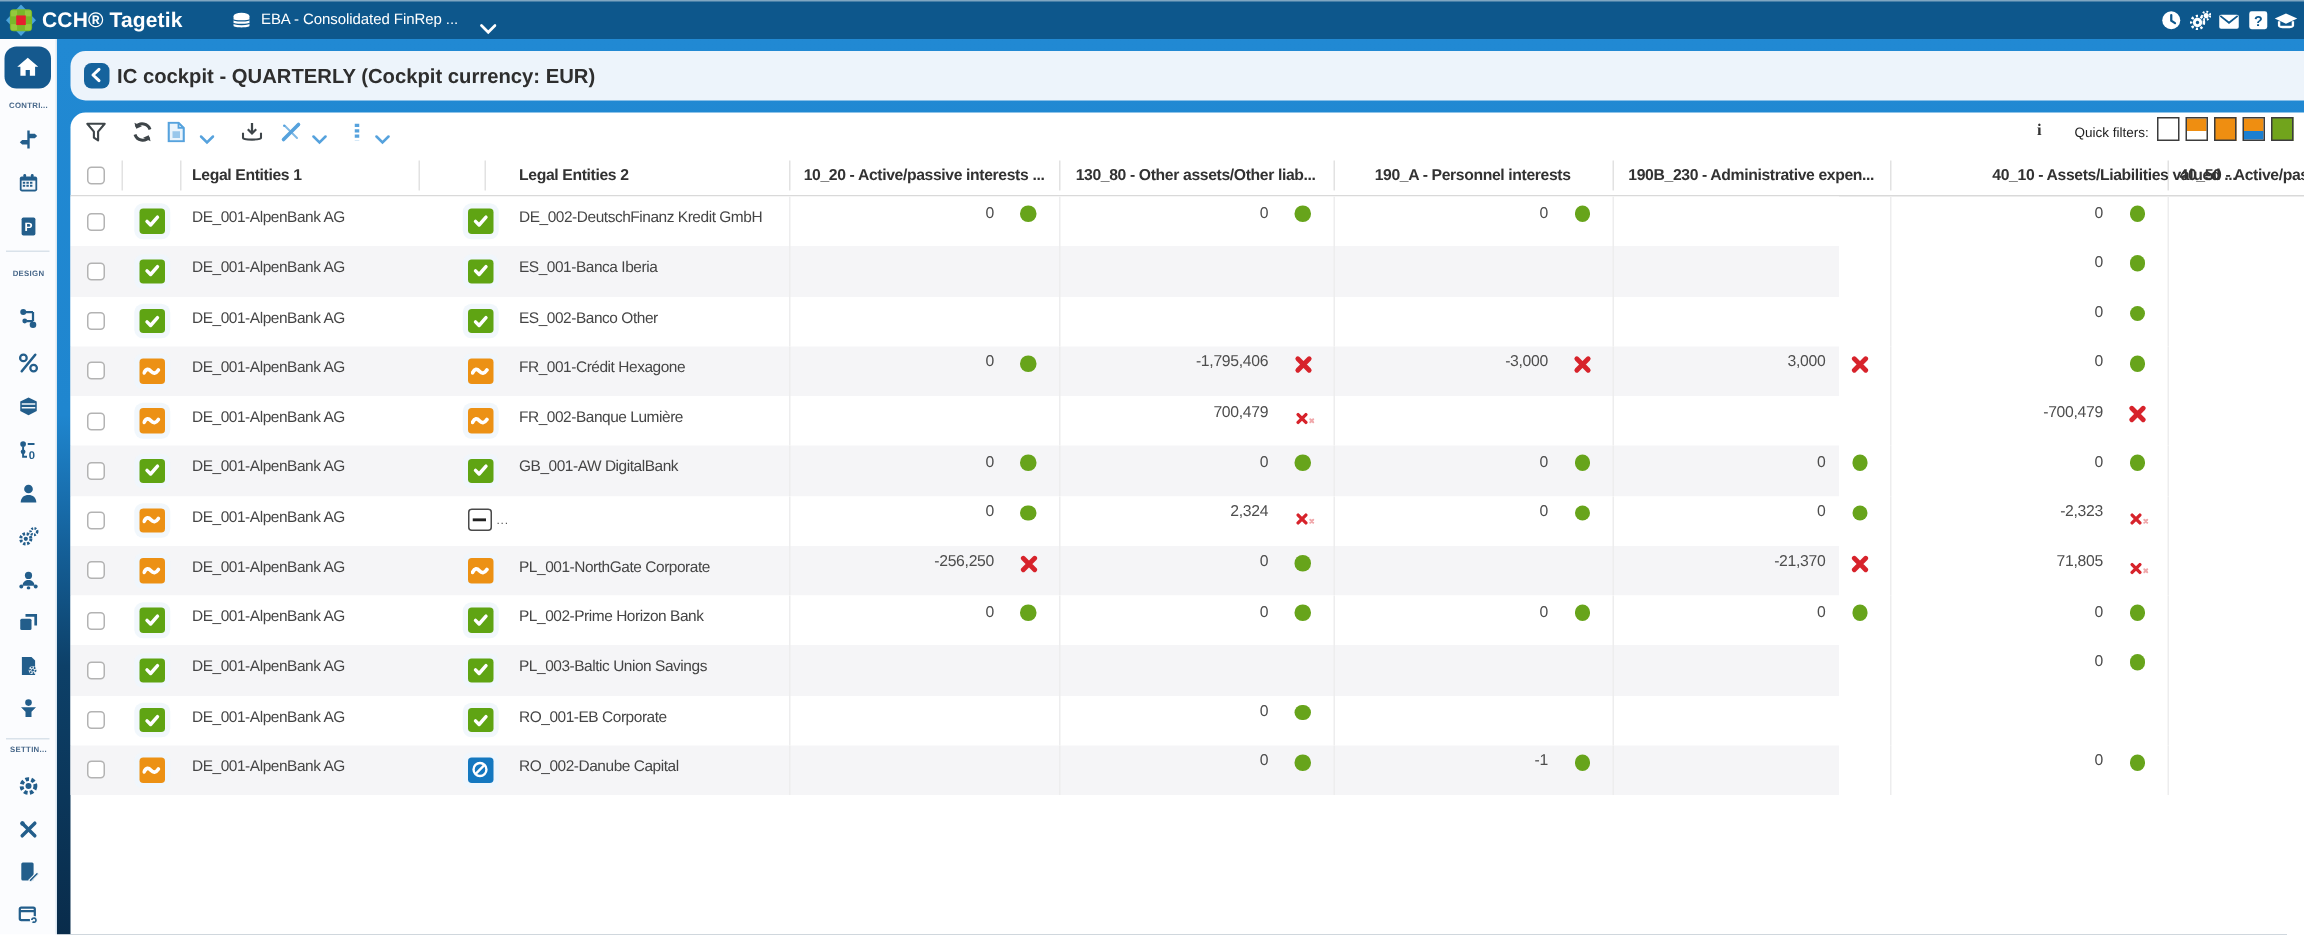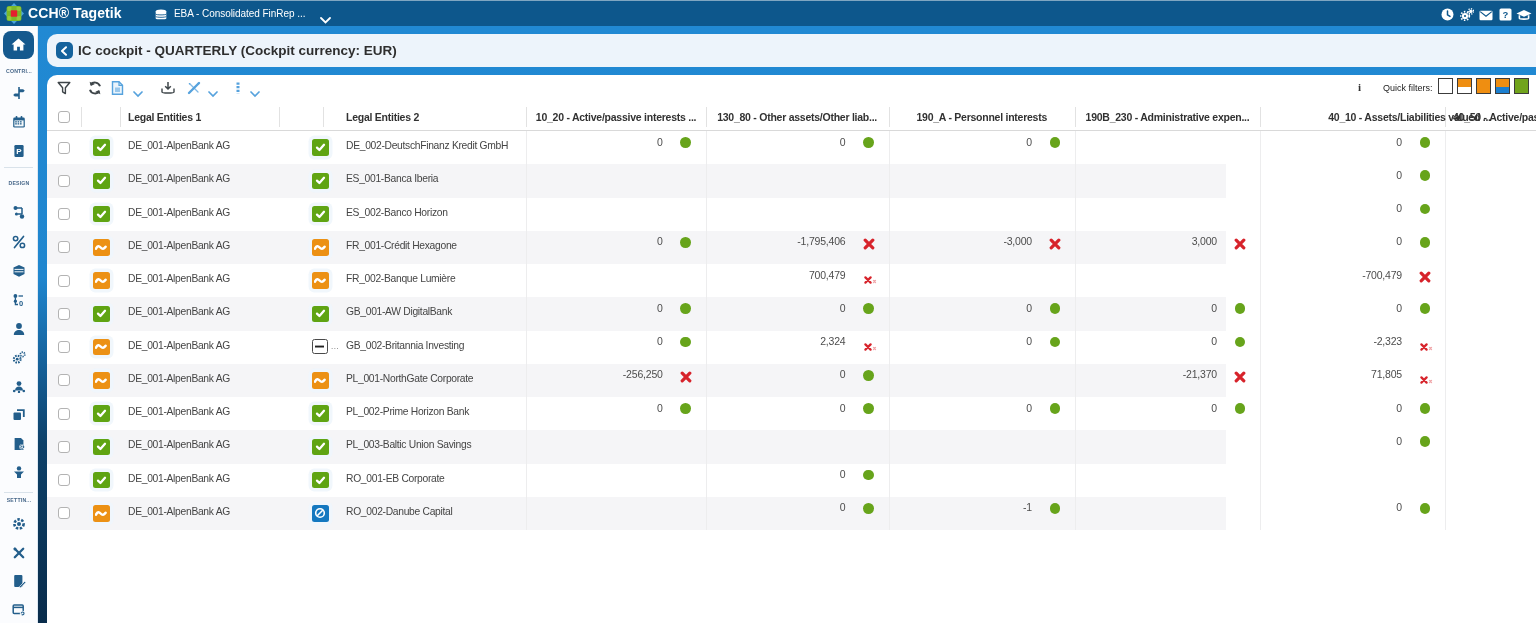--- a/index.html
+++ b/index.html
@@ -339,21 +339,21 @@
         <svg width="11" height="11" viewBox="0 0 11 11" style="">
           <path d="M2 5.6 L4.4 8 L9 2.8" stroke="#fff" stroke-width="2.3" fill="none" stroke-linecap="round" stroke-linejoin="round"></path>
         </svg>
       </span>
       <span class="ent e1">DE_001-AlpenBank AG</span>
       <span class="st s2 stg">
         <svg width="11" height="11" viewBox="0 0 11 11" style="">
           <path d="M2 5.6 L4.4 8 L9 2.8" stroke="#fff" stroke-width="2.3" fill="none" stroke-linecap="round" stroke-linejoin="round"></path>
         </svg>
       </span>
-      <span class="ent e2">ES_002-Banco Horizon</span>
+      <span class="ent e2">ES_002-Banco Other</span>
       <span class="num" style="left:1265.0px">0</span>
       <span class="dot" style="left:1372.6px"></span>
     </div>
     <div class="row reven" style="top:156.25px">
       <span class="vline" style="left:479.4px"></span>
       <span class="vline" style="left:658.7px"></span>
       <span class="vline" style="left:841.5px"></span>
       <span class="vline" style="left:1028.0px"></span>
       <span class="vline" style="left:1213.0px"></span>
       <span class="vline" style="left:1398.0px"></span>
@@ -461,21 +461,20 @@
           <path d="M1 4.6 C2.5 1.6 4 1.8 5.6 3.5 C7.2 5.2 8.8 5.4 10.6 2.7" stroke="#fff" stroke-width="2.5" fill="none" stroke-linecap="round"></path>
         </svg>
       </span>
       <span class="ent e1">DE_001-AlpenBank AG</span>
       <span class="st s2 std">
         <svg width="9" height="3" viewBox="0 0 9 3" style="">
           <rect x="0" y="0.6" width="9" height="1.9" fill="#222"></rect>
         </svg>
       </span>
       <span class="dots">...</span>
-      <span class="ent e2">GB_002-Britannia Investing</span>
       <span class="num" style="left:525.7px">0</span>
       <span class="dot" style="left:633.3px"></span>
       <span class="num" style="left:708.5px">2,324</span>
       <span class="smx" style="left:816.5px"><svg width="13" height="9" viewBox="0 0 13 9" style="">
           <path d="M1.4 1.4 L6.6 6.6 M6.6 1.4 L1.4 6.6" stroke="#d7232b" stroke-width="2.2" stroke-linecap="round"></path>
           <path d="M9.5 4.5 L11.5 6.5 M11.5 4.5 L9.5 6.5" stroke="#f0a8ab" stroke-width="1.3" stroke-linecap="round"></path>
         </svg></span>
       <span class="num" style="left:895.0px">0</span>
       <span class="dot" style="left:1002.6px"></span>
       <span class="num" style="left:1080.0px">0</span>

